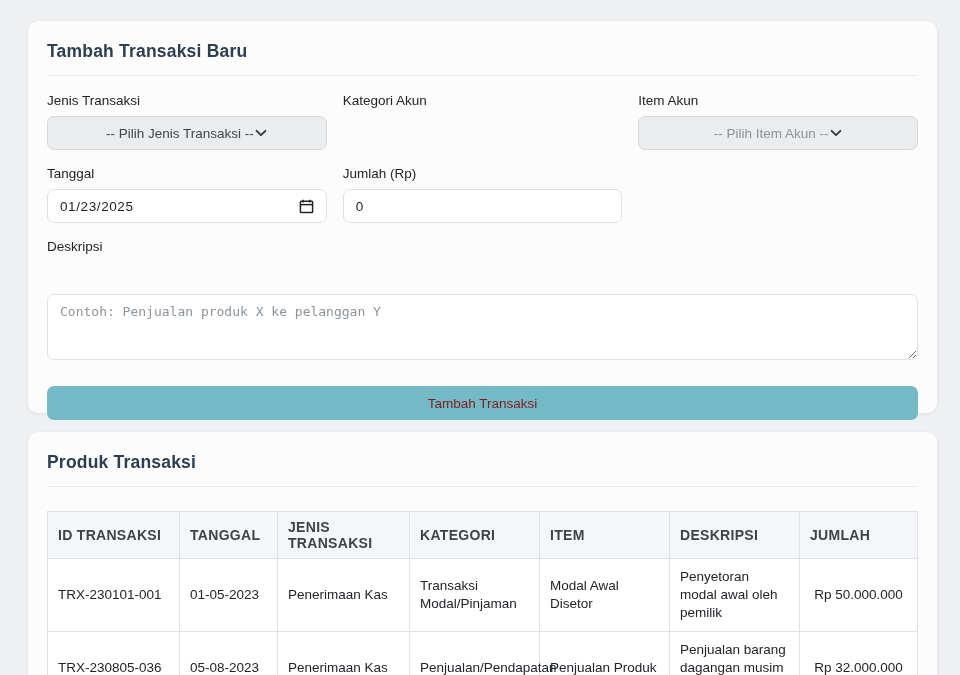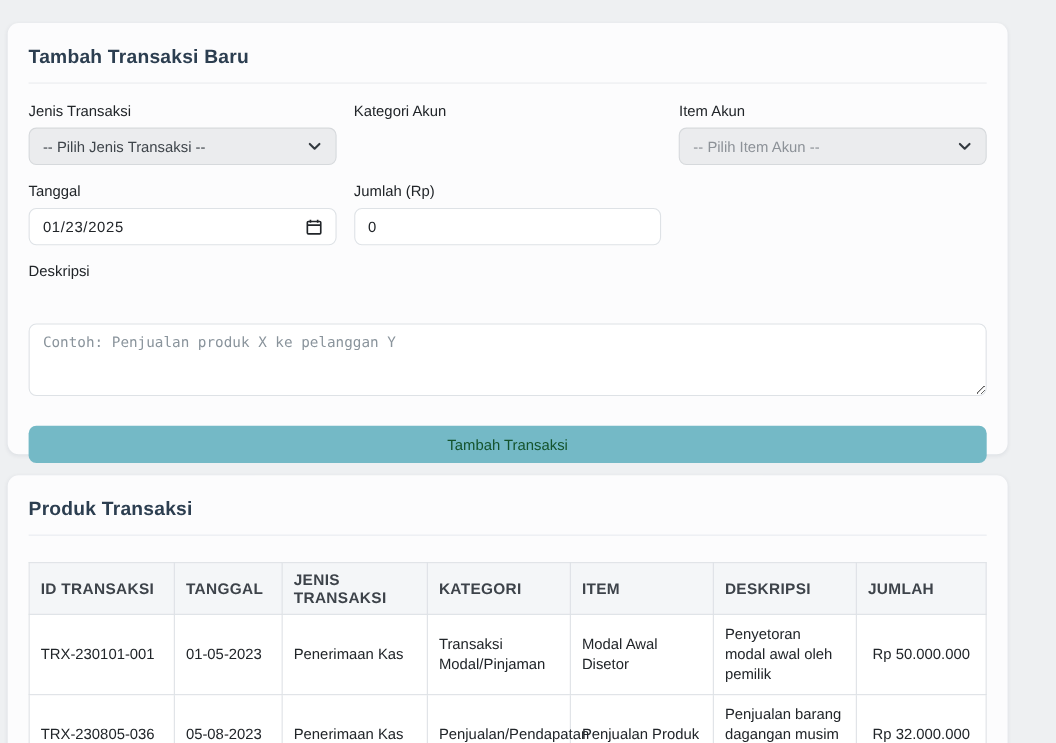--- a/index.html
+++ b/index.html
@@ -3,21 +3,21 @@
 <meta charset="utf-8">
 <style>
   * { margin: 0; padding: 0; box-sizing: border-box; }
   html, body {
     width: 960px; height: 675px; overflow: hidden;
     background: #eef0f2;
     font-family: "Liberation Sans", sans-serif;
     color: #212529;
   }
   .card {
-    position: absolute; left: 7px; width: 909px;
+    position: absolute; left: 28px; width: 909px;
     background: #fcfcfd;
     border-radius: 10px;
     box-shadow: 0 1px 4px rgba(20,30,50,0.07);
     padding: 20px 19px;
   }
   #card-add  { top: 21px;  height: 392px; }
   #card-list { top: 432px; height: 420px; }
 
   .card-title {
     font-size: 17.5px; font-weight: 700; color: #2c3e50;
@@ -46,20 +46,21 @@
     display: flex; align-items: center; justify-content: space-between;
     border-radius: 7px;
     font-size: 13.5px;
     padding: 0 12px;
     cursor: pointer;
   }
   .select-box {
     background: #ebecee;
     border: 1px solid #d6d9dc;
     color: #3f454b;
+    justify-content: center;
   }
   .select-box.muted { color: #8d9298; }
   .input-box {
     background: #ffffff;
     border: 1px solid #dee2e6;
     color: #212529;
     cursor: text;
   }
   .chevron-down { width: 14px; height: 14px; flex: 0 0 auto; }
   .chevron-down polyline { fill: none; stroke: #343a40; stroke-width: 2.2; stroke-linecap: round; stroke-linejoin: round; }
@@ -80,21 +81,21 @@
     margin-top: 32px;
   }
   .desc-textarea::placeholder { color: #8a949c; opacity: 1; }
 
   .submit-btn {
     grid-column: 1 / -1;
     margin-top: 6px;
     height: 34px; width: 100%;
     background: #74b9c6;
     border: none; border-radius: 7px;
-    color: #14532d; font-size: 13.5px;
+    color: #7f1d1d; font-size: 13.5px;
     font-family: "Liberation Sans", sans-serif;
     cursor: pointer;
   }
 
   
   .table-wrap { margin-top: 24px; }
   table {
     width: 100%;
     border-collapse: collapse;
     table-layout: fixed;

